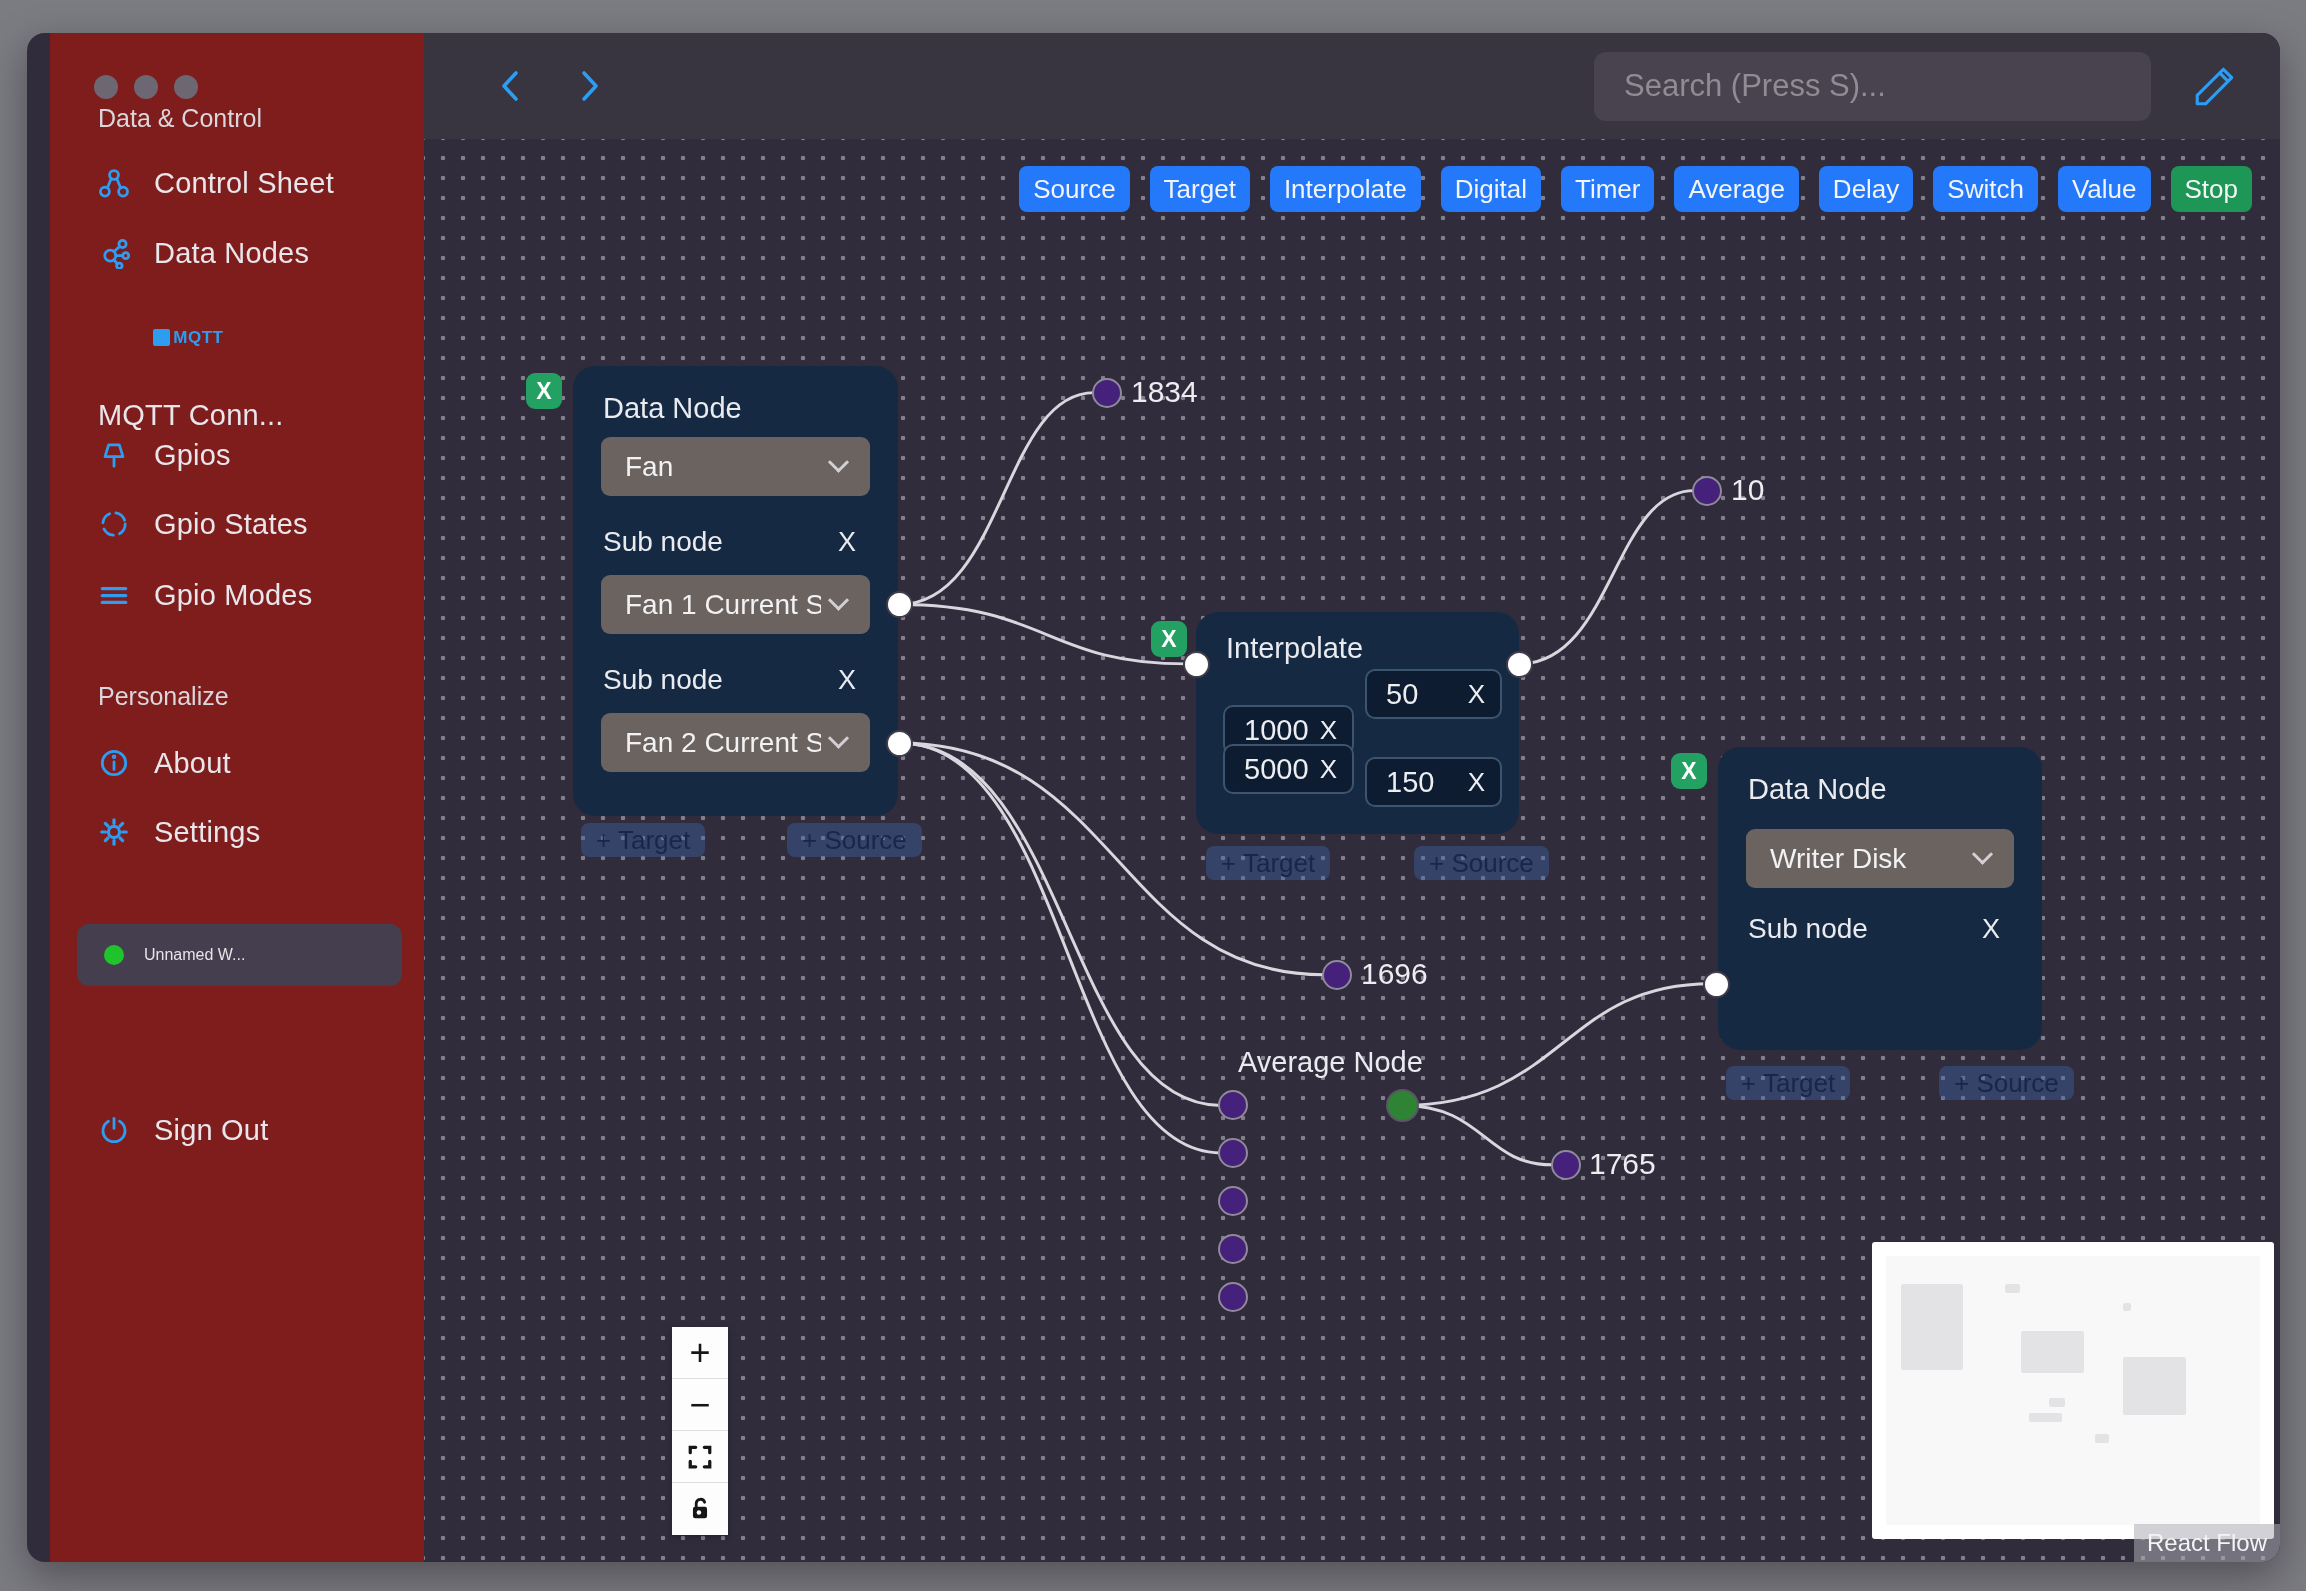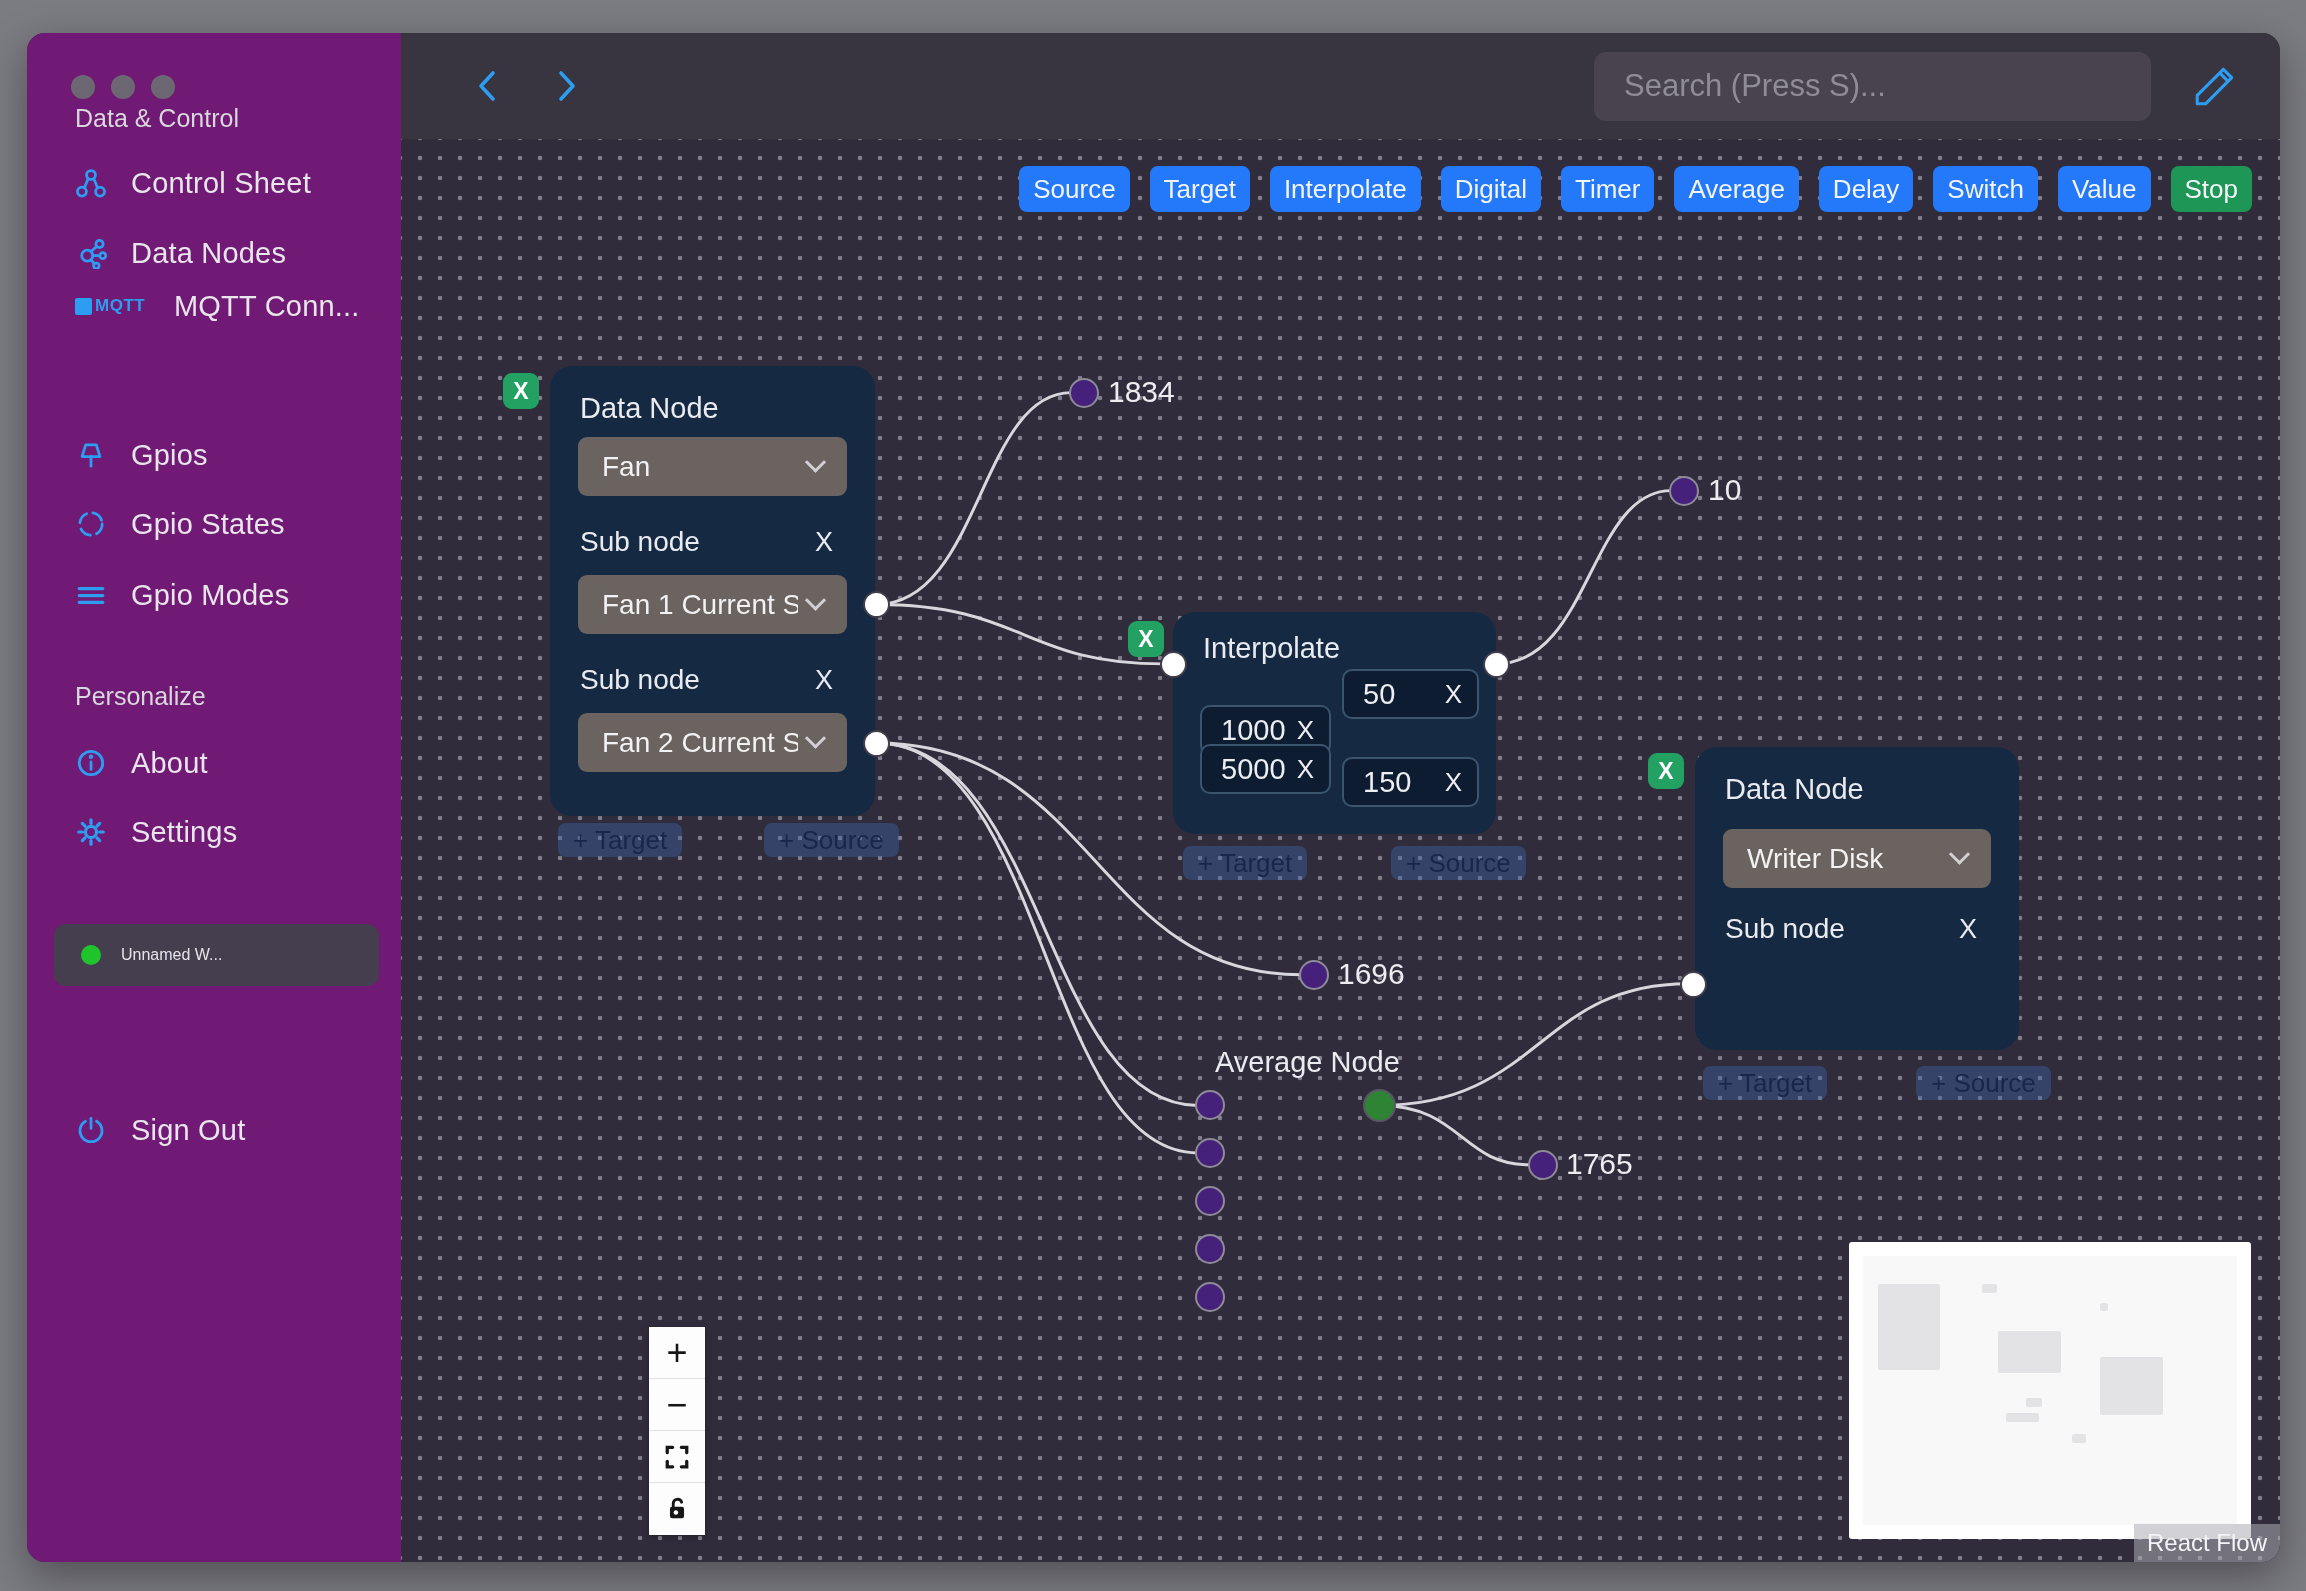--- a/index.html
+++ b/index.html
@@ -11,22 +11,23 @@
     -webkit-font-smoothing:antialiased;
   }
   .window {
     position:absolute; left:27px; top:33px; width:2253px; height:1529px;
     border-radius:18px; overflow:hidden; display:flex;
     box-shadow:0 14px 40px rgba(0,0,0,.35);
     background:#302c3b;
   }
   
   .sidebar {
-    width:374px; flex:0 0 374px; background:#701a75; position:relative;
+    width:374px; flex:0 0 374px; background:#7f1d1d; position:relative;
     color:#e6e4e9;
+    margin-left:23px;
   }
   .traffic { position:absolute; left:44px; top:42px; display:flex; gap:16px; }
   .traffic .dot { width:24px; height:24px; border-radius:50%; background:#6c6772; }
   .side-row { position:absolute; left:48px; display:flex; align-items:center; gap:24px; height:44px; cursor:default; }
   .side-row .lbl { font-size:29px; letter-spacing:0.2px; color:#e8e6eb; white-space:nowrap; }
   .section-lbl { position:absolute; left:48px; font-size:25px; color:#d9d7dc; white-space:nowrap; }
   .icon30 { width:32px; height:32px; flex:0 0 32px; display:flex; align-items:center; justify-content:center; }
   .icon30 svg { width:32px; height:32px; stroke:#2d9df2; stroke-width:2.6; fill:none; stroke-linecap:round; stroke-linejoin:round; }
   .mqtt-badge { display:flex; align-items:center; gap:3px; width:75px; flex:0 0 75px; }
   .mqtt-badge .sq { width:17px; height:17px; background:#2d9df2; border-radius:2px; }
@@ -162,21 +163,21 @@
             <circle cx="26" cy="17.5" r="2.8"></circle>
             <circle cx="20" cy="27" r="2.6"></circle>
             <line x1="15" y1="13.6" x2="20.5" y2="8.8"></line>
             <line x1="16.6" y1="17.5" x2="23.2" y2="17.5"></line>
             <line x1="14.8" y1="21.3" x2="18.2" y2="25.1"></line>
           </svg>
       </span>
       <span class="lbl">Data Nodes</span>
     </div>
 
-    <div class="side-row" style="top:251px;">
+    <div class="side-row" style="top:267px;flex-direction:column;">
       <span class="mqtt-badge">
         <span class="sq"></span>
         <span class="txt">MQTT</span>
       </span>
       <span class="lbl">MQTT Conn...</span>
     </div>
 
     <div class="side-row" style="top:400px;">
       <span class="icon30">
         <svg viewBox="0 0 30 30">

